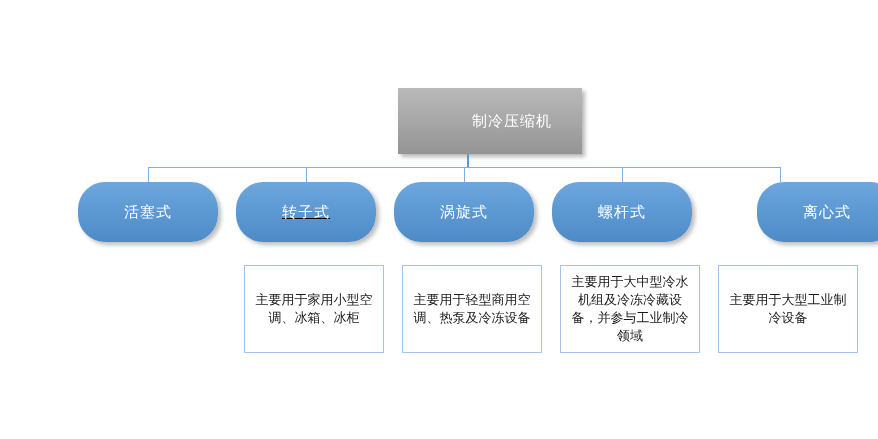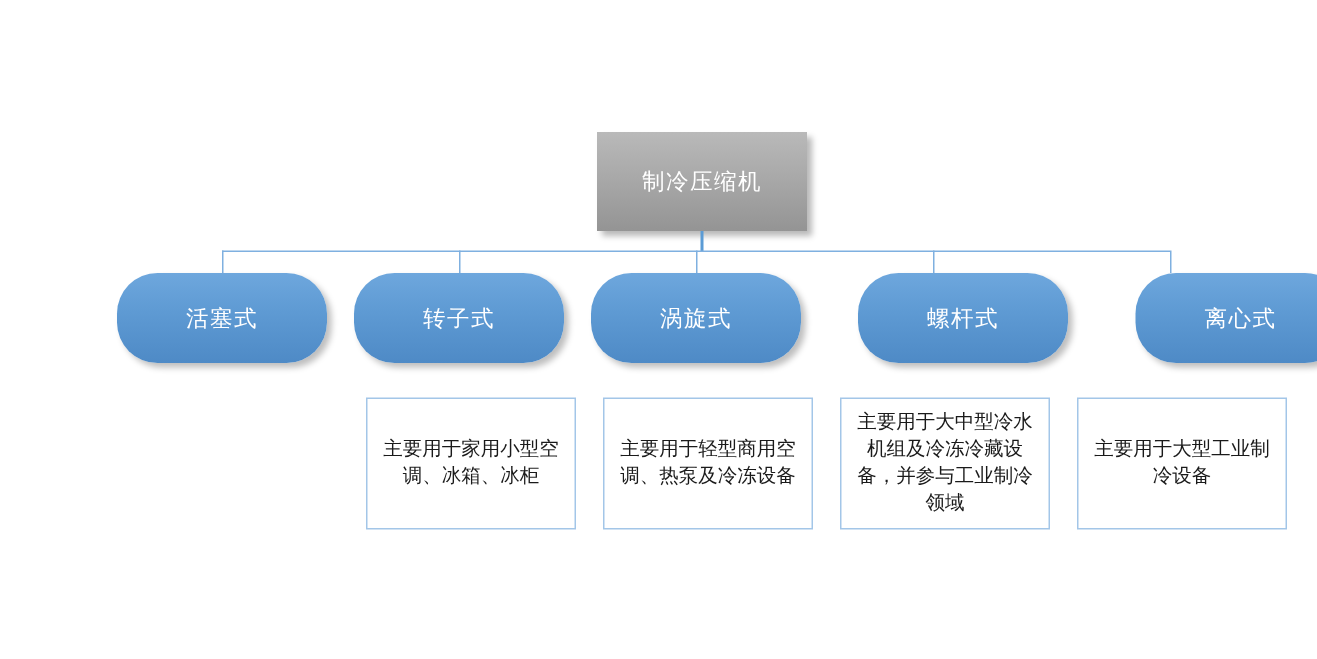--- a/index.html
+++ b/index.html
@@ -25,20 +25,21 @@
     position: absolute;
     left: 398px;
     top: 88px;
     width: 140px;
     height: 66px;
     background: linear-gradient(to bottom, #b9b9b9 0%, #a9a9a9 45%, #949494 100%);
     box-shadow: 3px 3px 4px rgba(0,0,0,0.28);
     display: flex;
     align-items: center;
     justify-content: center;
+    padding-left: 44px;
   }
   .root-label {
     color: #ffffff;
     font-size: 15px;
     letter-spacing: 1px;
     line-height: 1.2;
     text-align: center;
   }
 
   
@@ -122,27 +123,27 @@
   <div class="connector conn-bar"></div>
   <div class="connector conn-drop" style="left:148px;"></div>
   <div class="connector conn-drop" style="left:306px;"></div>
   <div class="connector conn-drop" style="left:464px;"></div>
   <div class="connector conn-drop" style="left:622px;"></div>
   <div class="connector conn-drop" style="left:780px;"></div>
 
   <div class="cat-node" style="left:78px;">
     <span class="cat-label">活塞式</span>
   </div>
-  <div class="cat-node" style="left:236px;">
+  <div class="cat-node" style="left:236px;text-decoration:underline;">
     <span class="cat-label">转子式</span>
   </div>
   <div class="cat-node" style="left:394px;">
     <span class="cat-label">涡旋式</span>
   </div>
-  <div class="cat-node" style="left:572px;">
+  <div class="cat-node" style="left:552px;">
     <span class="cat-label">螺杆式</span>
   </div>
   <div class="cat-node" style="left:710px;margin-left:47px;">
     <span class="cat-label">离心式</span>
   </div>
 
   <div class="desc-box" style="left:244px;">
     <span class="desc-text">主要用于家用小型空调、冰箱、冰柜</span>
   </div>
   <div class="desc-box" style="left:560px;">

